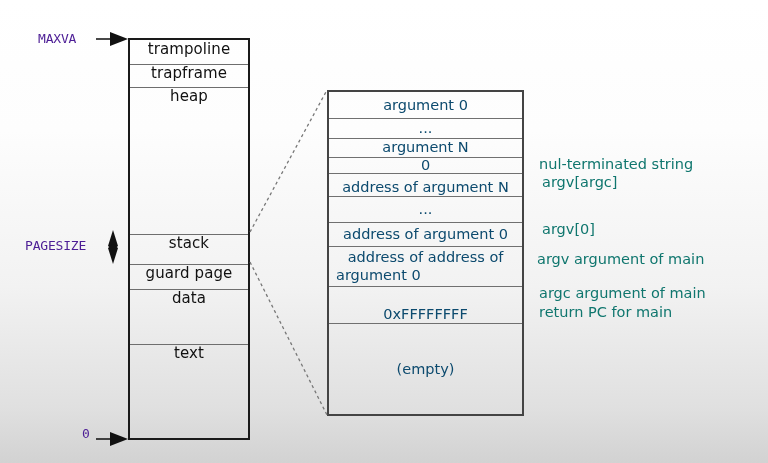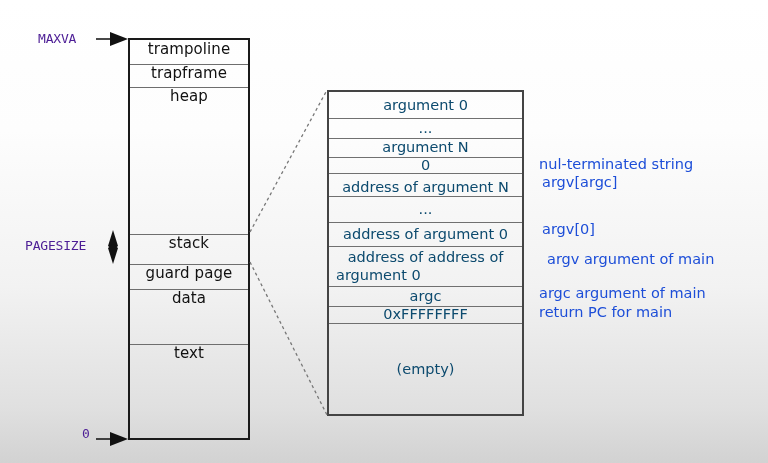--- a/index.html
+++ b/index.html
@@ -87,21 +87,21 @@
     justify-content: center;
     padding: 0 0;
   }
   .det-row.two-line span { display: block; width: 100%; }
 
   
   .annot {
     position: absolute;
     left: 539px;
     font-size: 14.5px;
-    color: #1d4ed8;
+    color: #0f766e;
     white-space: nowrap;
   }
 
   
   .axis-label {
     position: absolute;
     font-family: "DejaVu Sans Mono", monospace;
     font-size: 13px;
     color: #4c1d95;
     letter-spacing: -0.2px;
@@ -202,43 +202,39 @@
       <span>address of argument 0</span>
       <i class="rule"></i>
     </div>
 
     <div class="det-row two-line" style="top:154px; height:40px;">
       <span>address of address of</span>
       <span style="text-align:left; padding-left:14px;">argument 0</span>
       <i class="rule"></i>
     </div>
 
-    <div class="det-row" style="top:194px; height:20px;">
-      <span>argc</span>
-      <i class="rule"></i>
-    </div>
 
     <div class="det-row" style="top:214px; height:17px;">
       <span>0xFFFFFFFF</span>
       <i class="rule"></i>
     </div>
 
     <div class="det-row" style="top:231px; height:93px;">
       <span>(empty)</span>
     </div>
 
   </div>
 
   <div class="annot" style="top:156px;">nul-terminated string</div>
 
   <div class="annot" style="top:174px; left:542px;">argv[argc]</div>
 
   <div class="annot" style="top:221px; left:542px;text-align:right;">argv[0]</div>
 
-  <div class="annot" style="top:251px; left:537px;margin-left:10px;">argv argument of main</div>
+  <div class="annot" style="top:251px; left:537px;">argv argument of main</div>
 
   <div class="annot" style="top:285px;">argc argument of main</div>
 
   <div class="annot" style="top:304px;">return PC for main</div>
 
   <svg id="overlay" viewBox="0 0 768 463">
 
     <g>
       <line x1="96" y1="39" x2="122" y2="39" stroke="#1a1a1a" stroke-width="1.6"></line>
       <polygon points="110,32 128,39 110,46" fill="#111"></polygon>

